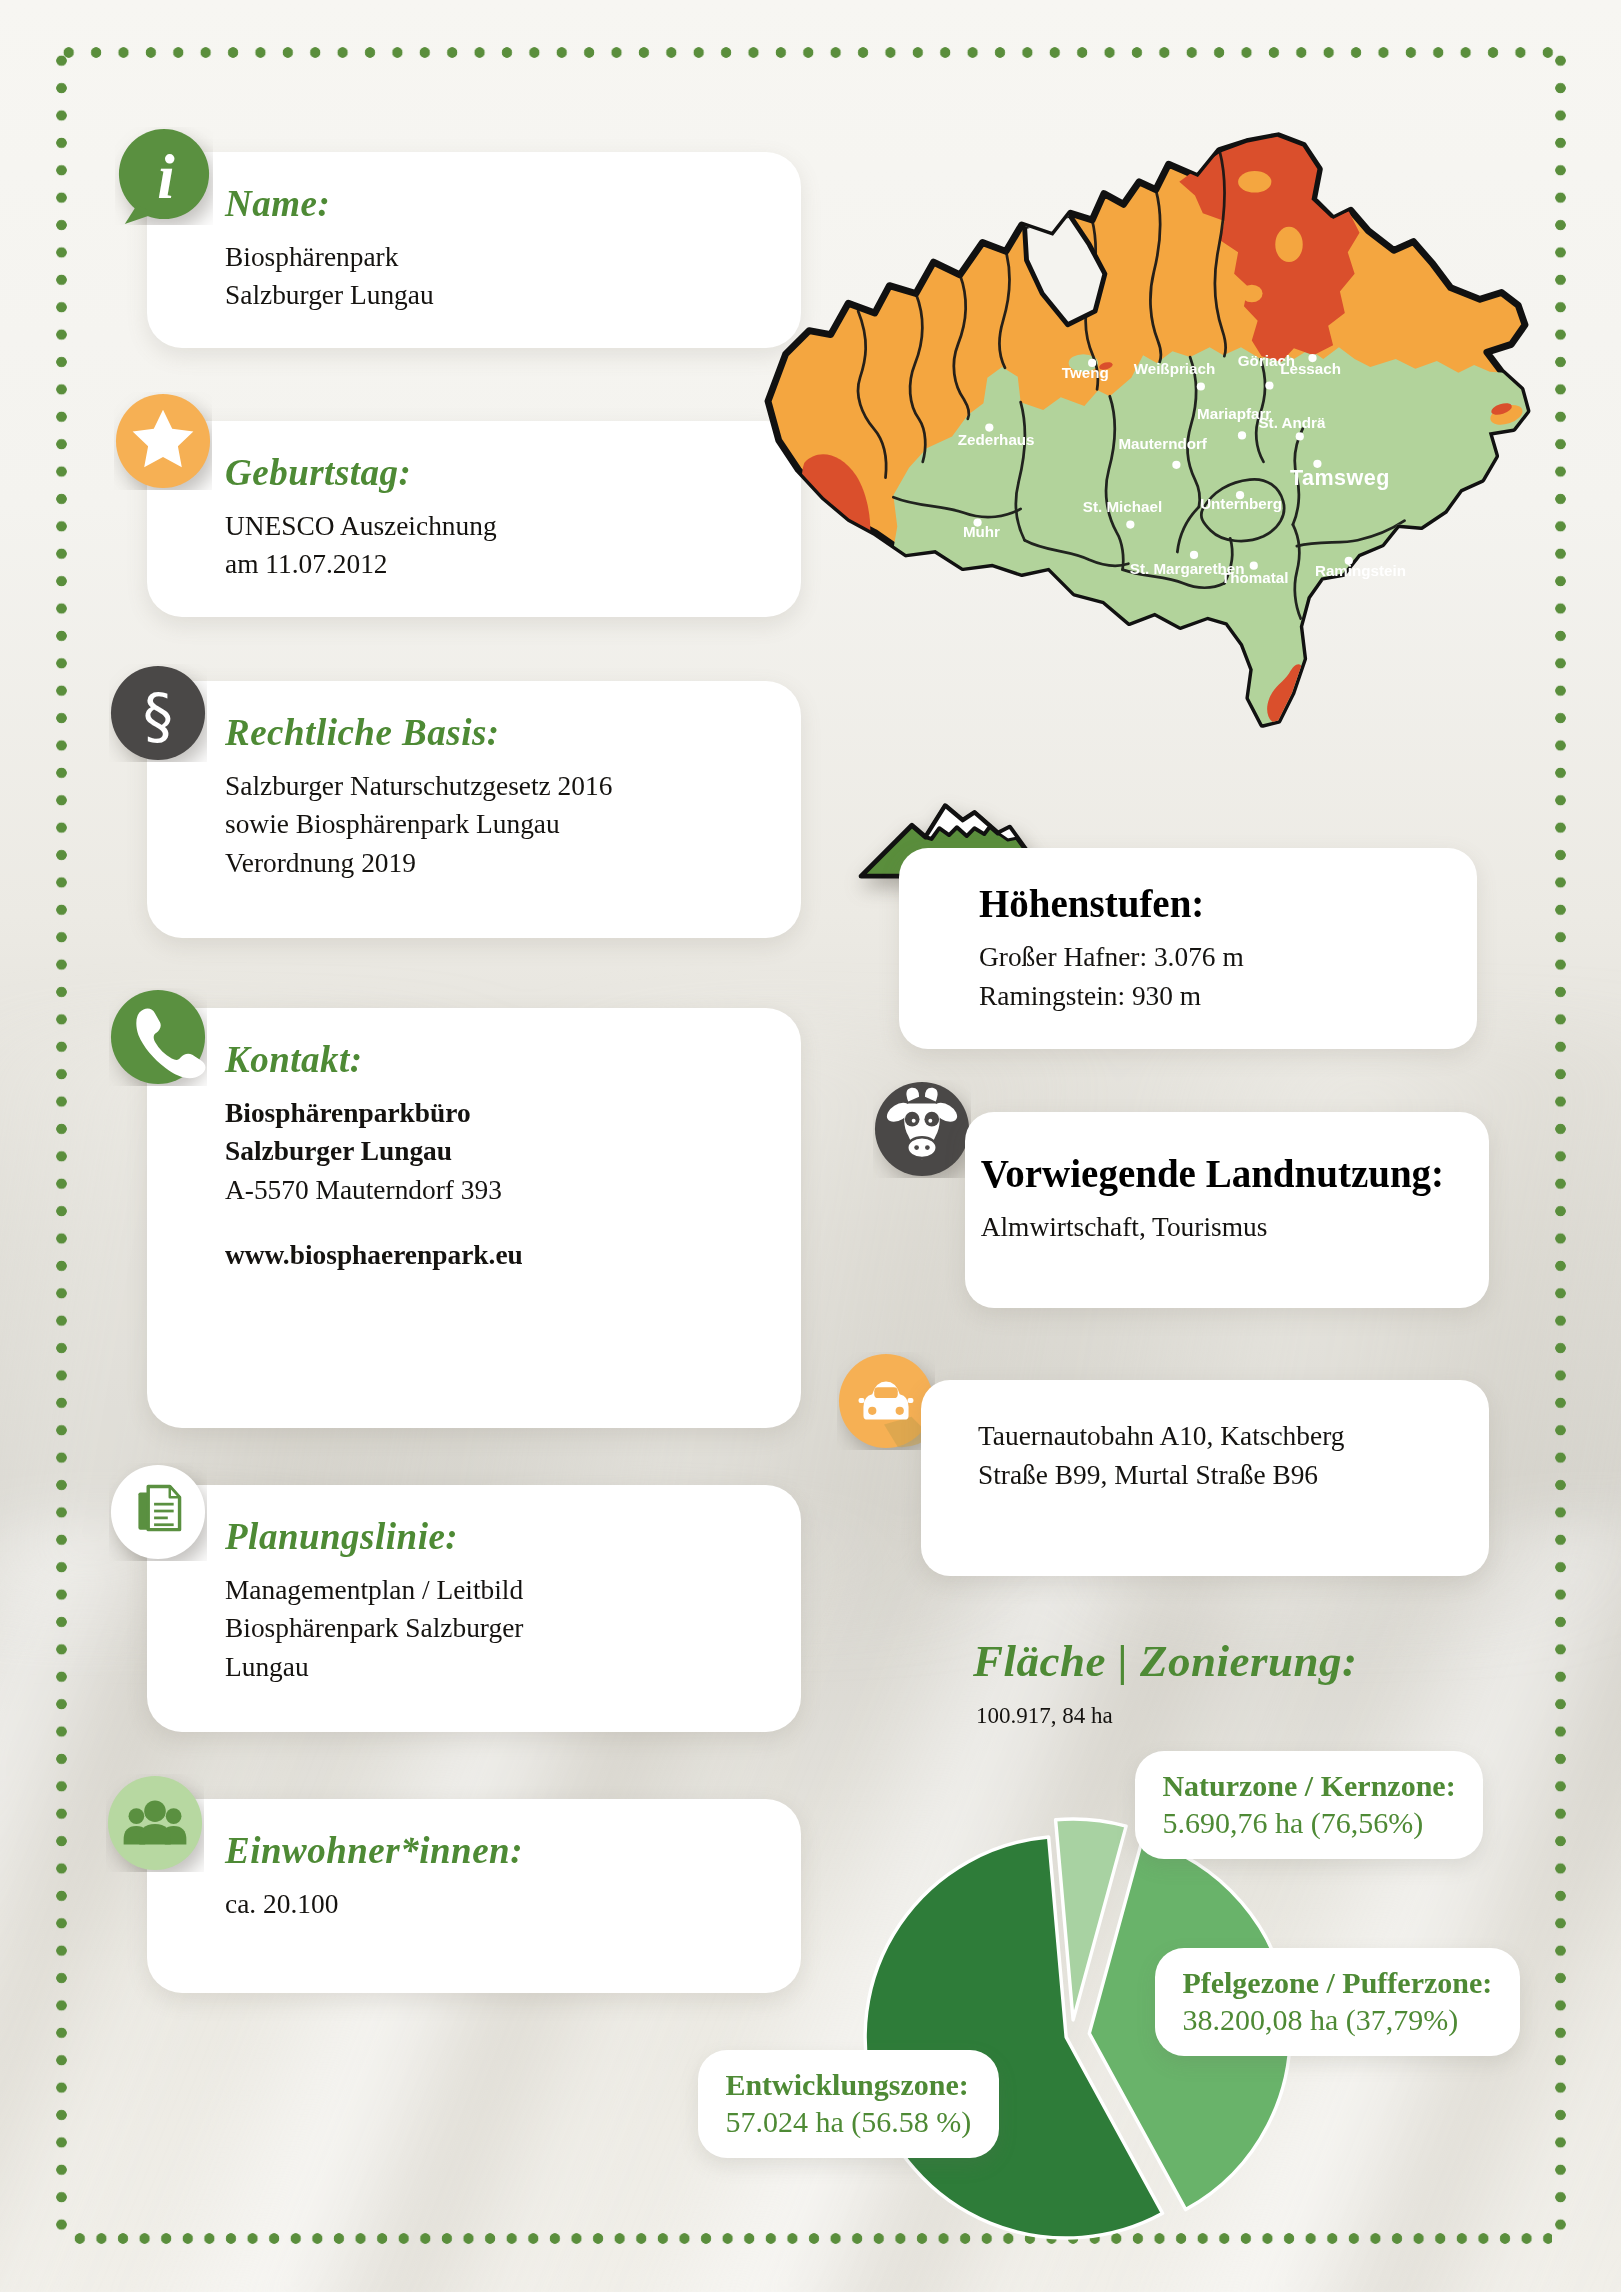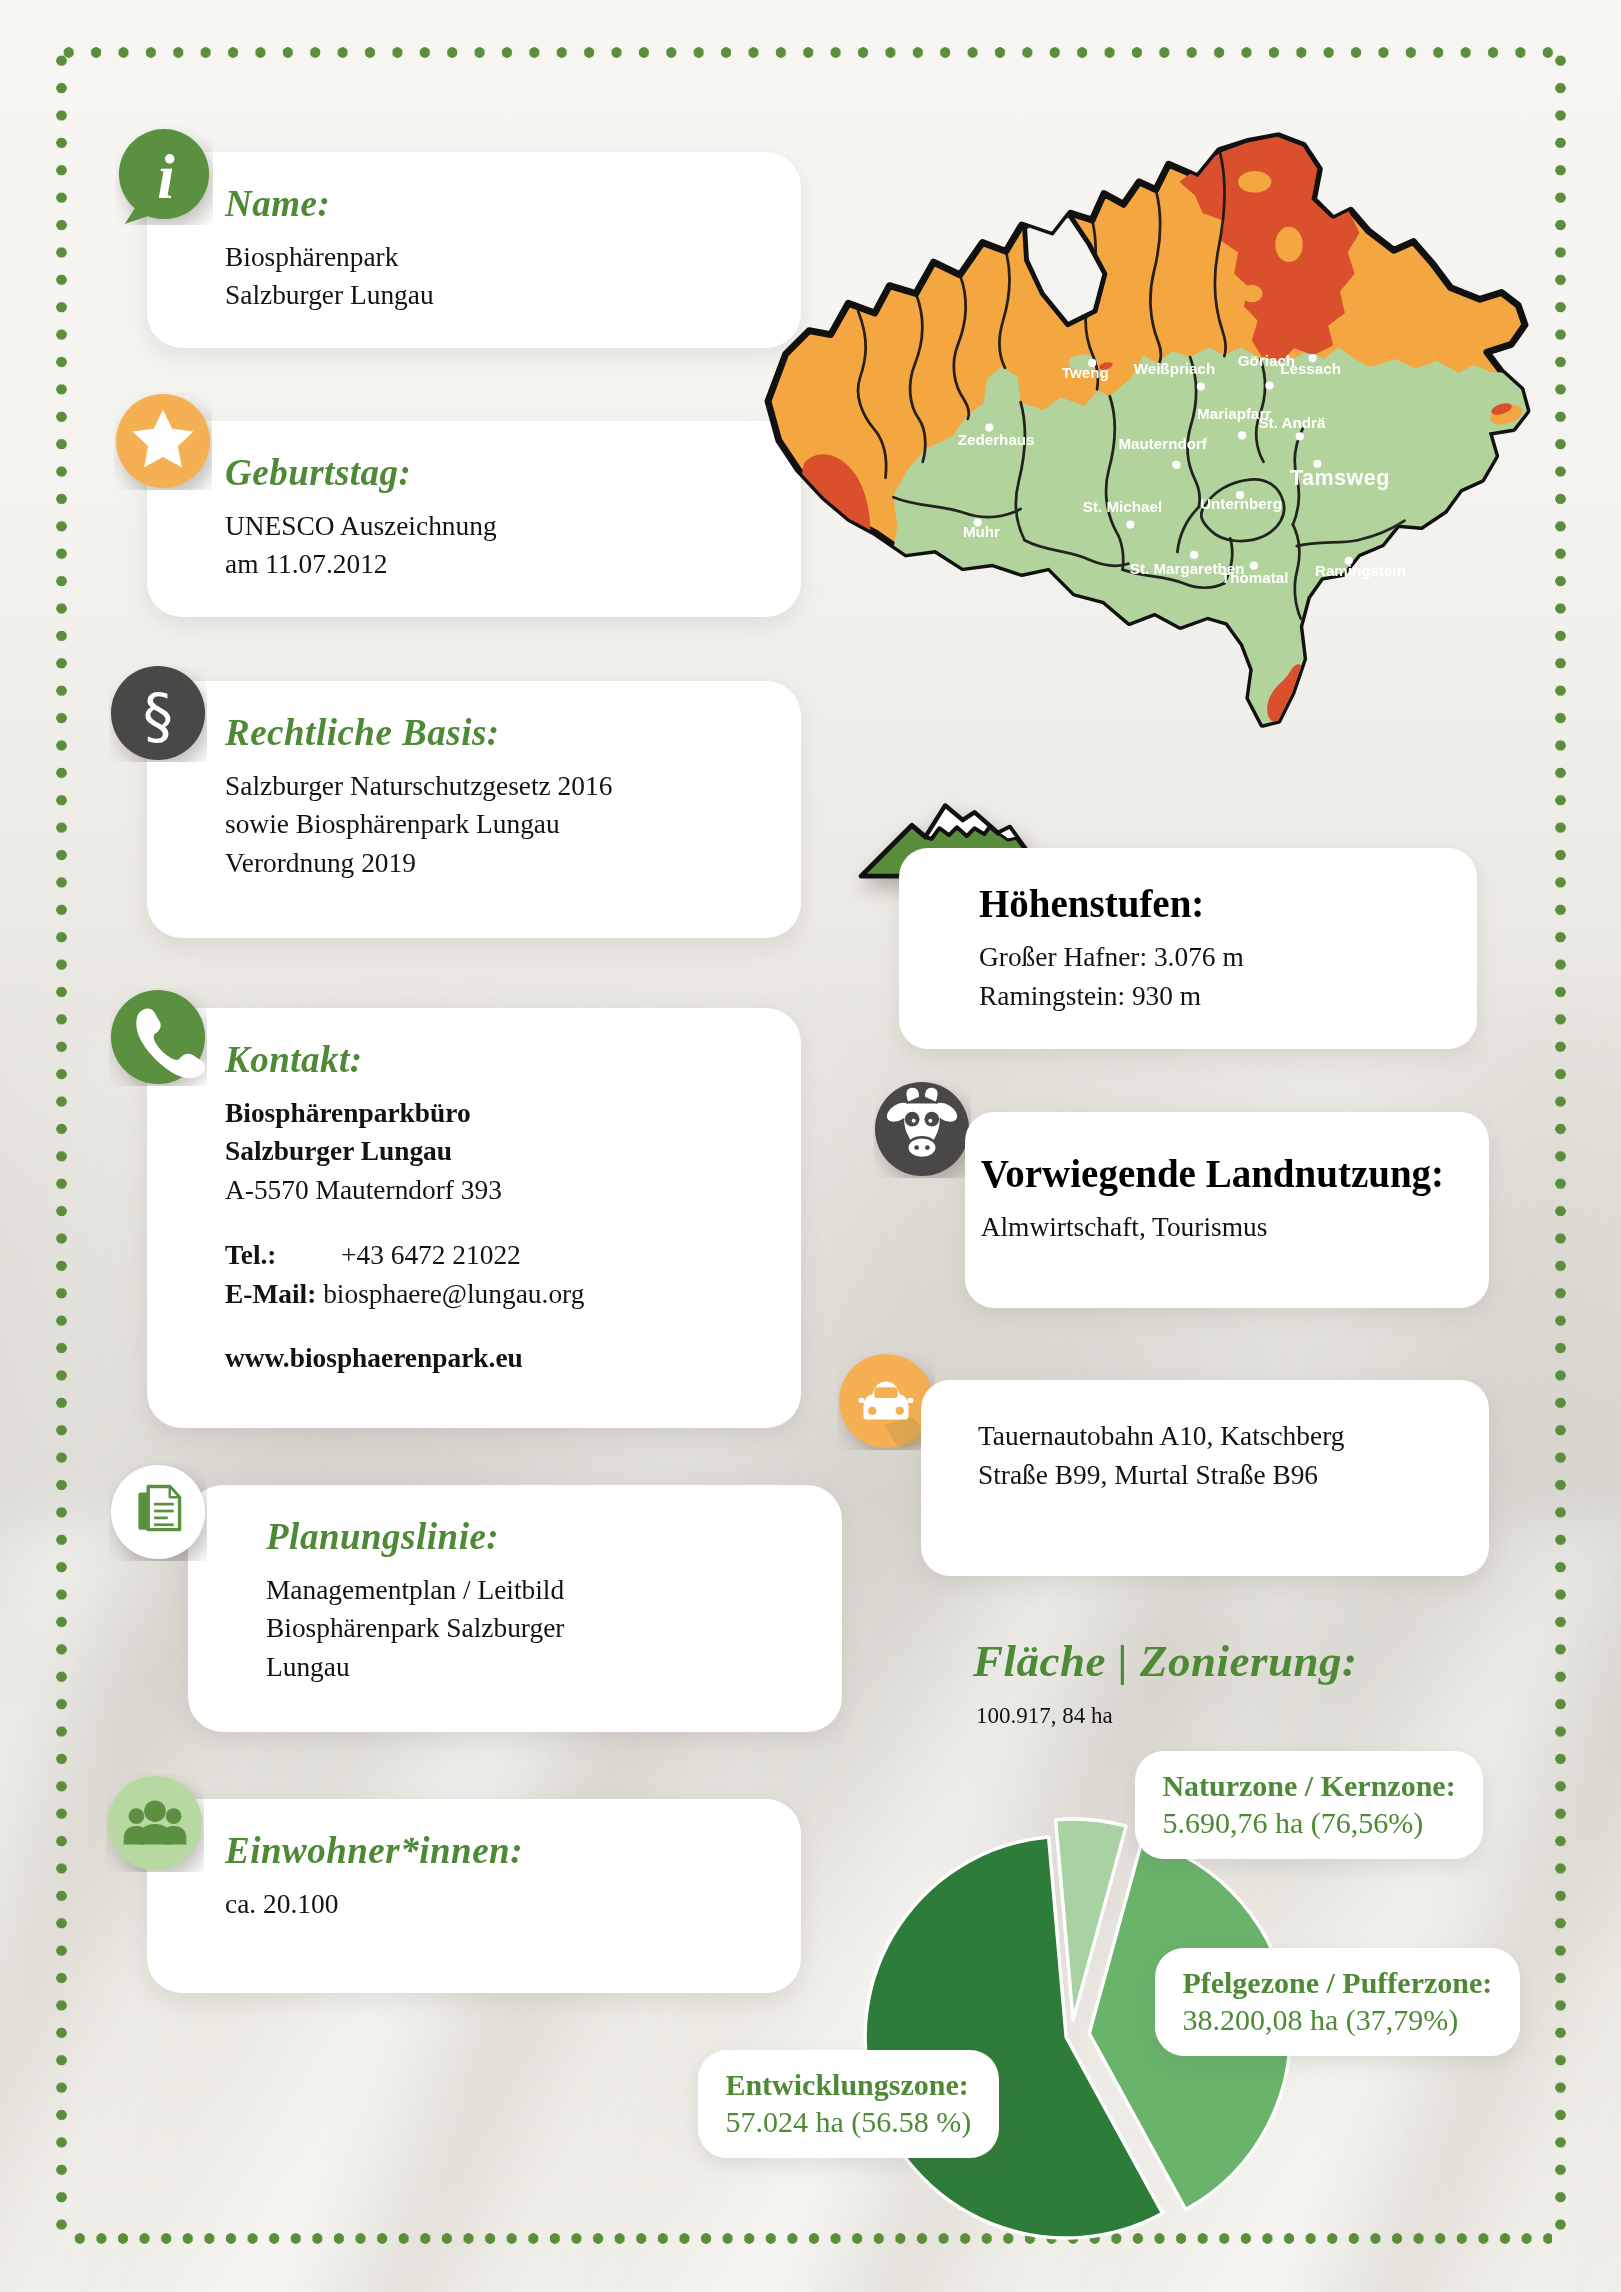--- a/index.html
+++ b/index.html
@@ -130,38 +130,34 @@
     </svg>
   </div>
 
   <div class="card left-card" style="top:1008px;height:420px;">
     <div class="pad">
       <h2 class="heading">Kontakt:</h2>
       <span class="body-line b">Biosphärenparkbüro</span>
       <span class="body-line b">Salzburger Lungau</span>
       <span class="body-line">A-5570 Mauterndorf 393</span>
       <div class="kontakt-group">
-        <span class="body-line"><span class="b" style="display:inline-block;min-width:116px;">Tel.:</span><span>+43 6472 21022</span></span>
-        <span class="body-line"><span class="b">E-Mail:</span> <span>biosphaere@lungau.org</span></span>
-      </div>
-      <div class="kontakt-group">
         <span class="body-line b">www.biosphaerenpark.eu</span>
       </div>
     </div>
   </div>
   <div class="badge" style="left:109px;top:988px;">
     <svg viewBox="0 0 100 100" width="98" height="98">
       <g class="disc">
           <circle cx="50" cy="50" r="48" fill="#5a9040"></circle>
         </g>
       <path d="M31 25 c6 -6 13 -5 16 1 l5 9 c2 4 0 8 -4 11 c-3 2 -3 5 -1 9 c4 7 10 13 17 17 c4 2 7 2 9 -1 c3 -4 8 -5 12 -3 l9 6 c6 4 6 11 -1 15 c-9 6 -22 3 -35 -7 c-13 -10 -23 -22 -28 -34 c-3 -9 -3 -18 1 -23 Z" fill="#ffffff"></path>
     </svg>
   </div>
 
-  <div class="card left-card" style="top:1485px;height:247px;margin-left:41px;">
+  <div class="card left-card" style="top:1485px;height:247px;">
     <div class="pad">
       <h2 class="heading">Planungslinie:</h2>
       <span class="body-line">Managementplan / Leitbild</span>
       <span class="body-line">Biosphärenpark Salzburger</span>
       <span class="body-line">Lungau</span>
     </div>
   </div>
   <div class="badge" style="left:109px;top:1463px;">
     <svg viewBox="0 0 100 100" width="98" height="98">
       <g class="disc">

